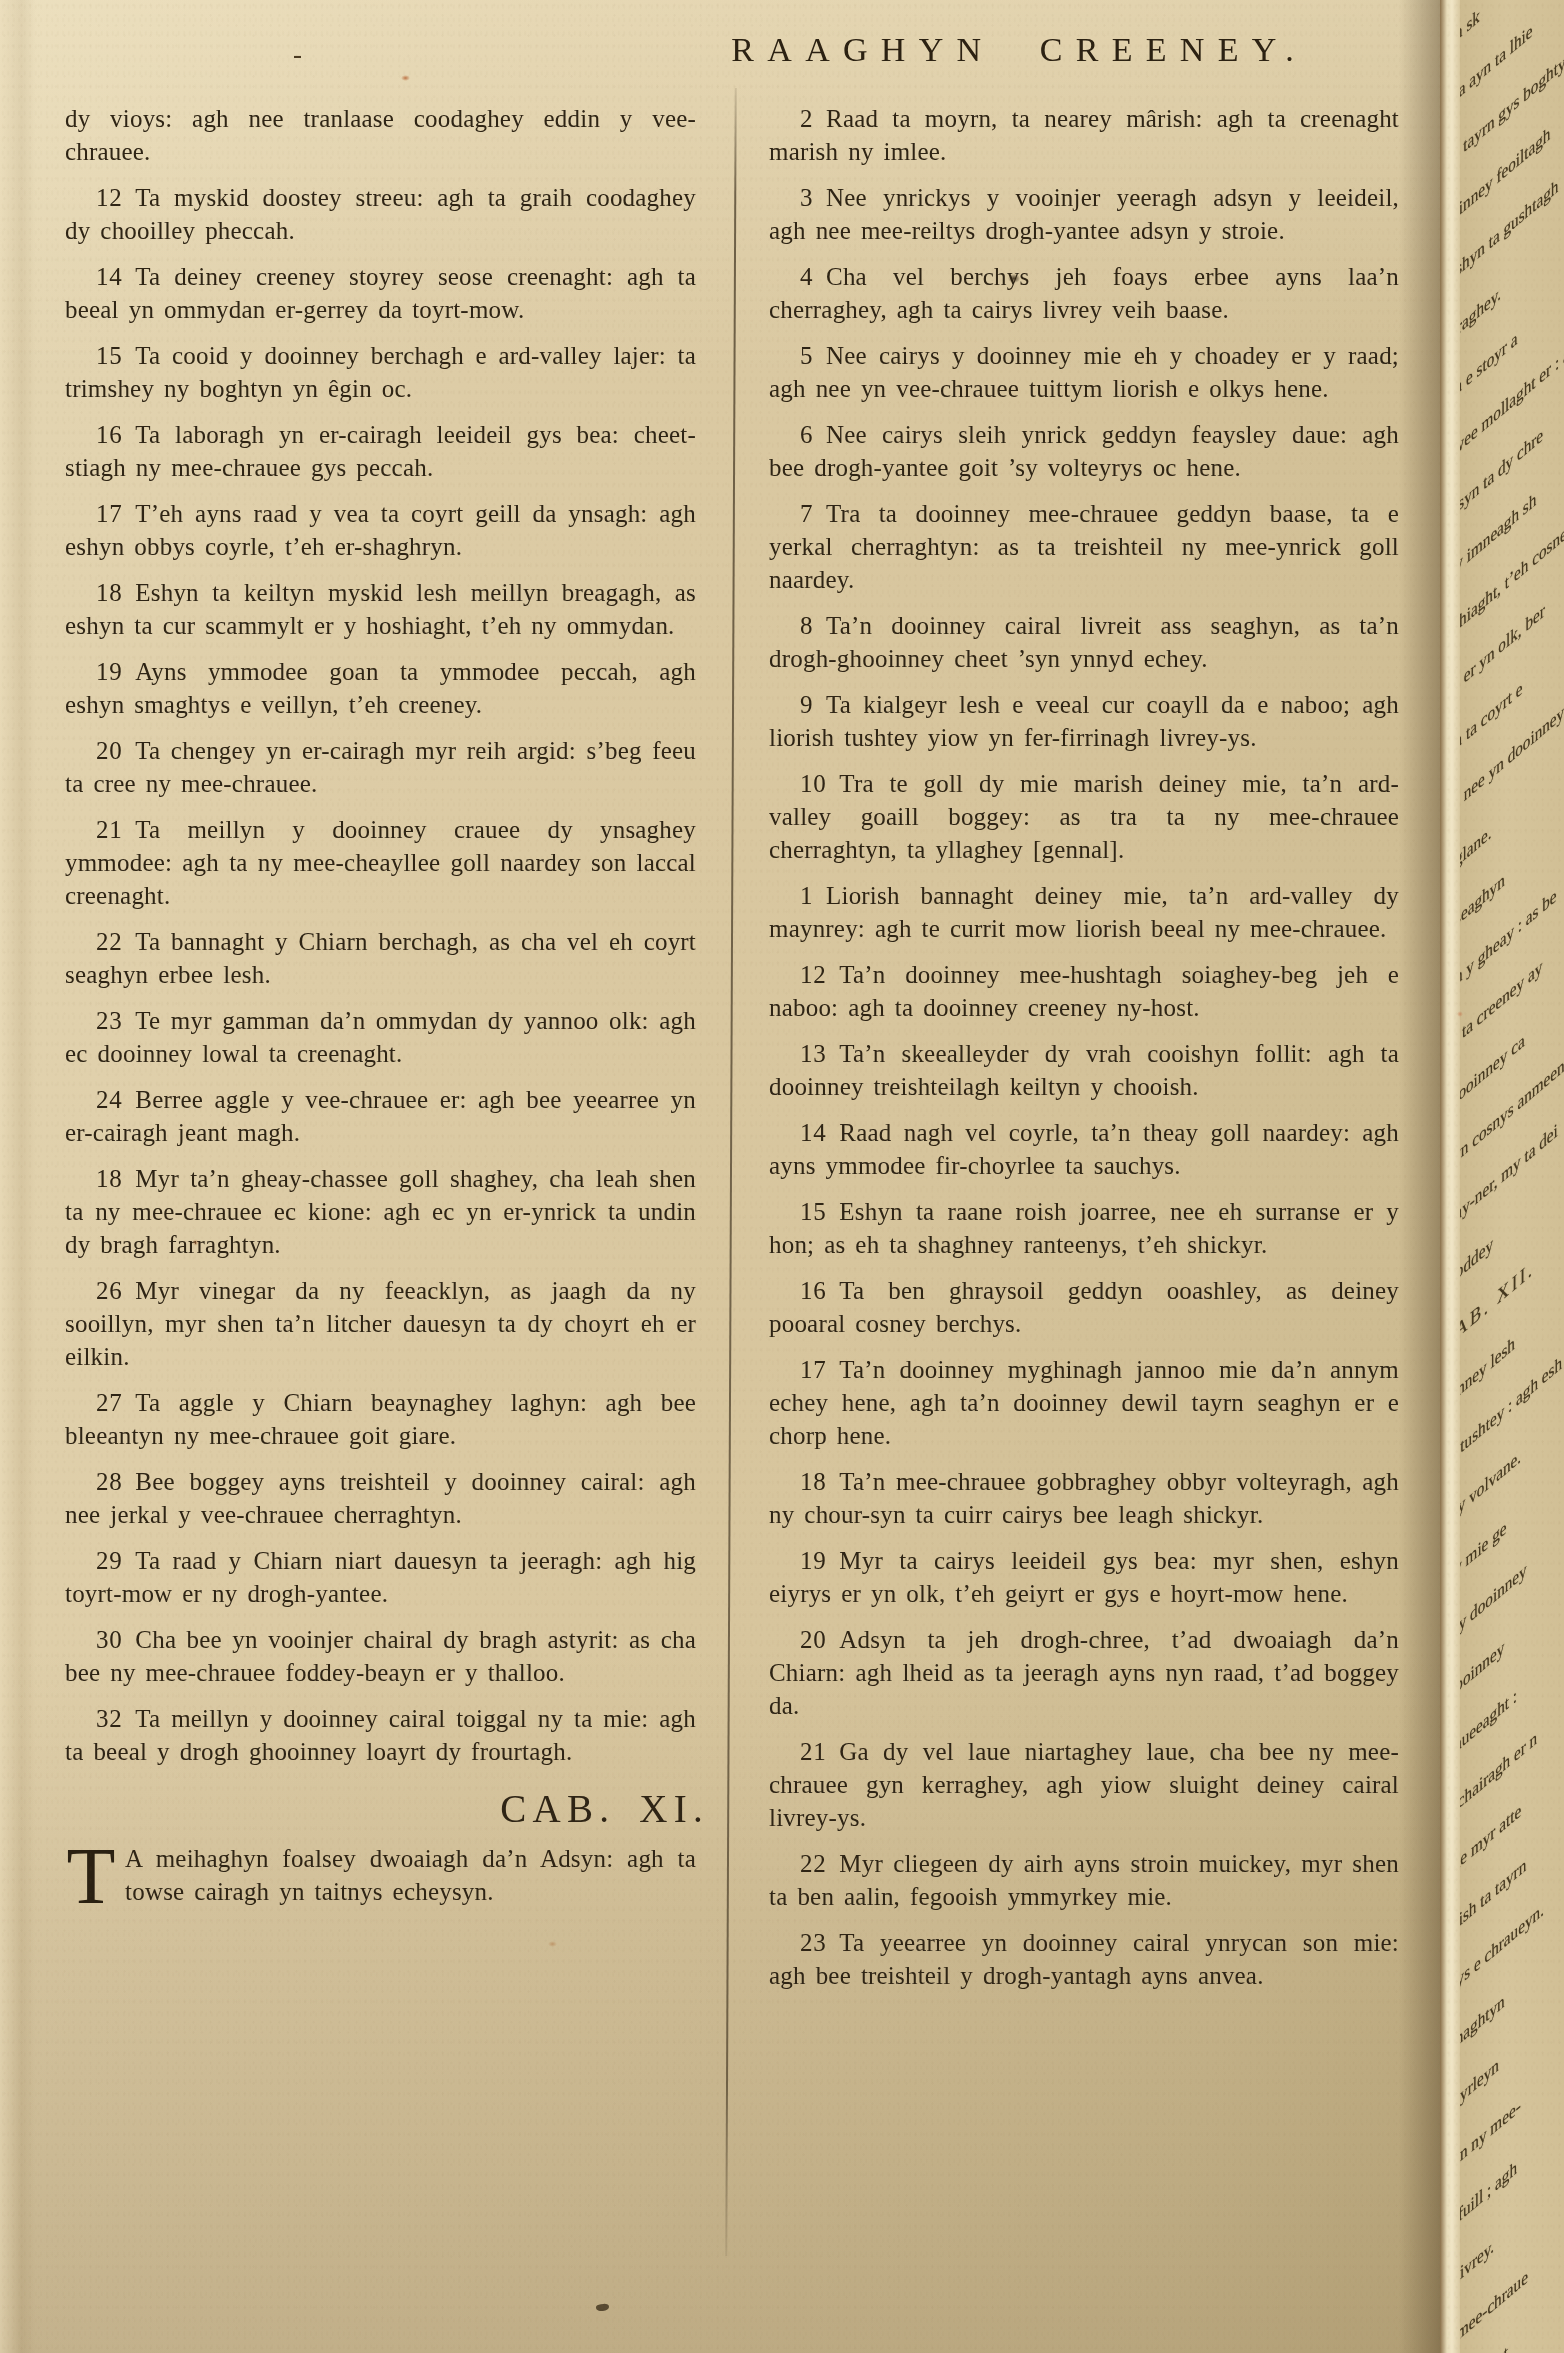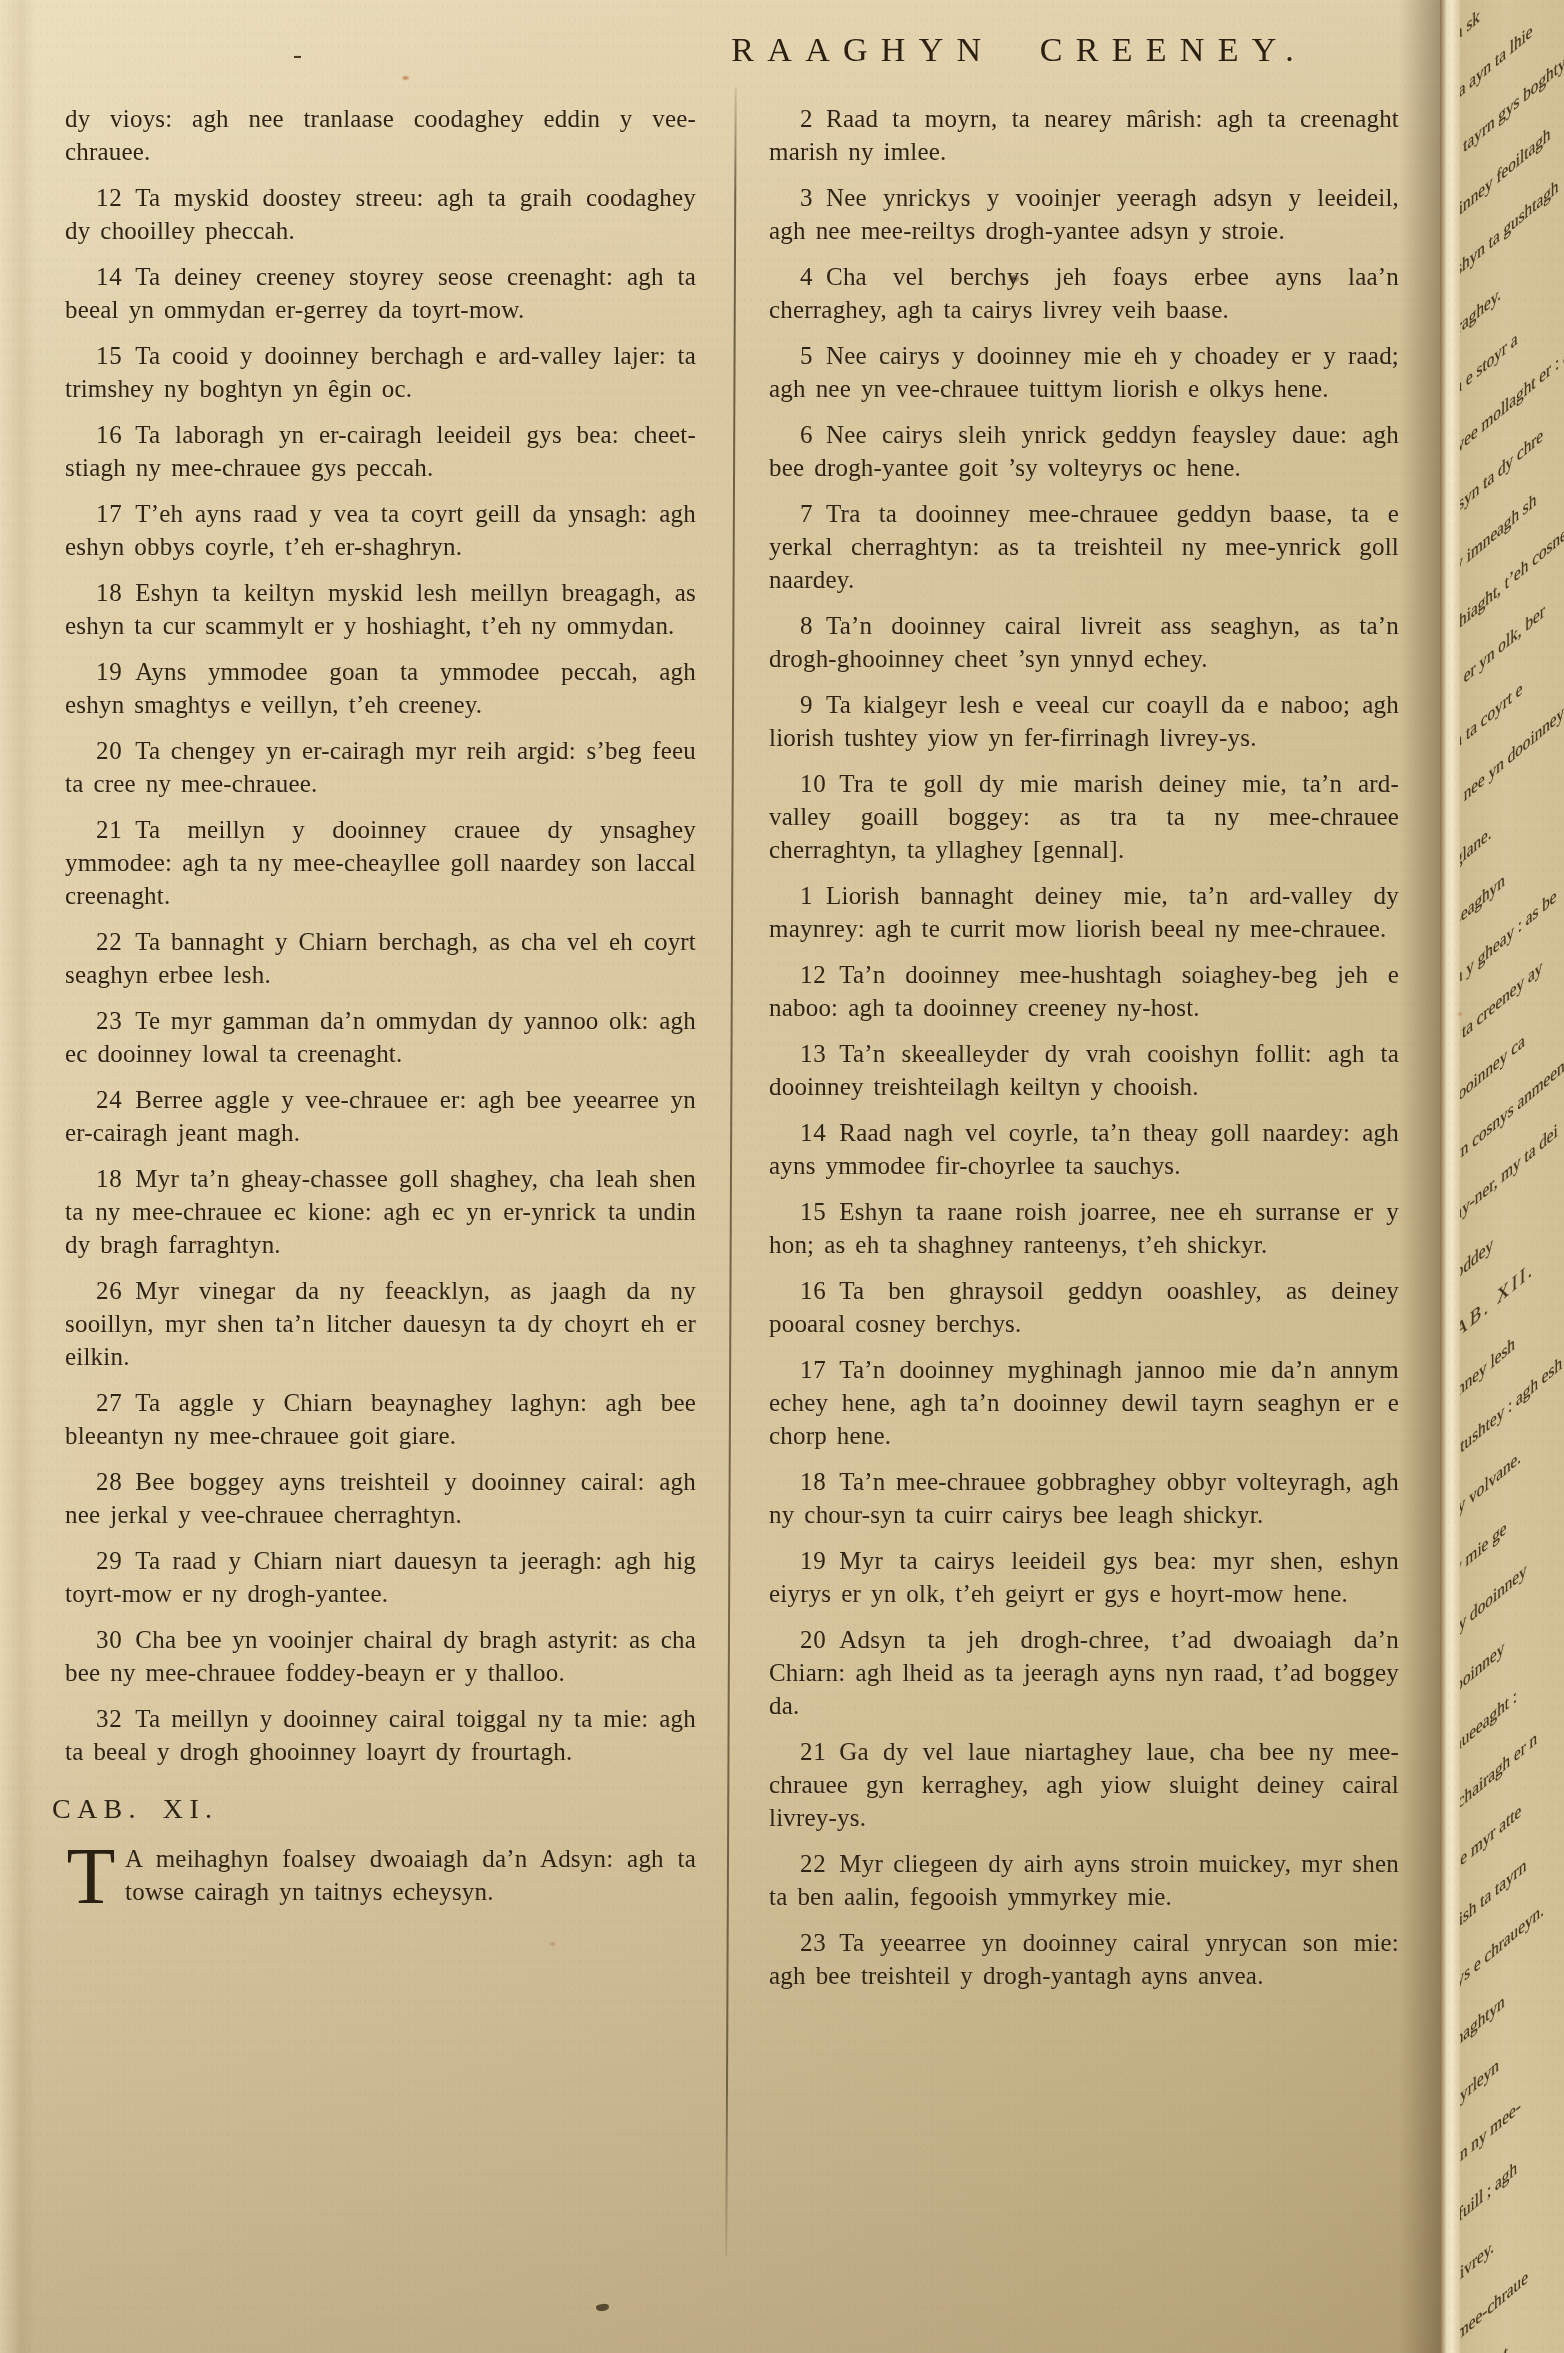--- a/index.html
+++ b/index.html
@@ -32,22 +32,22 @@
   .col {
     position:absolute; top:89px; text-align:justify;
     font-size:25px; line-height:33px; word-spacing:3.5px; letter-spacing:0.2px;
   }
   .col.left  { left:52px;  width:657px; }
   .col.right { left:756px; width:656px; }
   .cont, .verse, .opening { margin:13px; }
   .verse { text-indent:31px; }
   .vnum { letter-spacing:0.8px; }
   .chap-head {
-    margin:23.5px 0 17px; text-align:left; text-indent:0;
-    font-size:28px; letter-spacing:6.3px; word-spacing:7.8px;
+    margin:23.5px 0 17px; text-align:right; text-indent:0;
+    font-size:39px; letter-spacing:6.3px; word-spacing:7.8px;
   }
   .opening { text-indent:0; }
   .dropcap {
     float:left; font-size:80px; line-height:63px;
     padding:3.9px 9.4px 0 1.6px; color:#2a2012;
   }
   
   .rule {
     position:absolute; left:730px; top:88px; width:2.3px; height:2168px;
     transform:rotate(.25deg);

